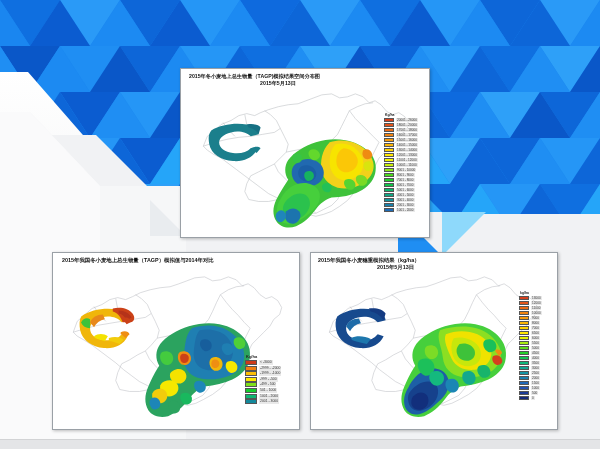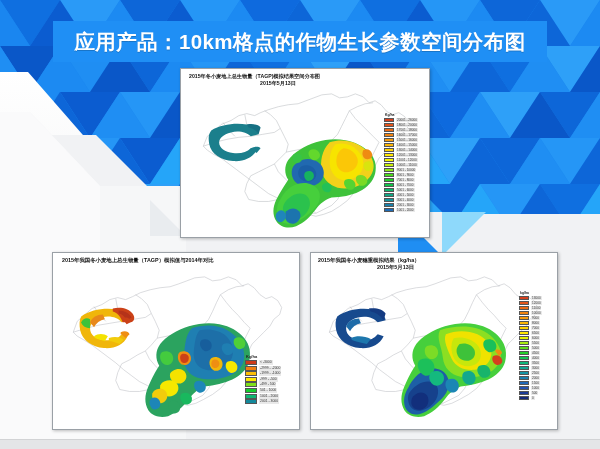--- a/index.html
+++ b/index.html
@@ -245,23 +245,20 @@
     <polygon points="398,168 442,212 398,212" fill="#29a3f8"></polygon>
     <polygon points="398,212 442,212 442,256 398,256" fill="#f1f2f4"></polygon>
     <polygon points="398,168 398,212 360,212" fill="#f1f2f4"></polygon>
     <polygon points="398,212 442,256 398,256" fill="#1f8ef3"></polygon>
     <polygon points="442,212 486,212 442,256" fill="#8ed9fb"></polygon>
     <polygon points="398,256 442,256 420,278" fill="#aee4fc" opacity="0.9"></polygon>
 
     <polygon points="150,200 186,236 150,236" fill="#e9ecef"></polygon>
   </svg>
 
-  <div class="title-bar">
-    <span class="title-text">应用产品：10km格点的作物生长参数空间分布图</span>
-  </div>
 
   <div class="panel" id="panel-top">
     <div class="panel-title">
       <span>2015年冬小麦地上总生物量（TAGP)模拟结果空间分布图</span>
       <span class="l2">2015年5月13日</span>
     </div>
     <div class="map-area">
       <svg class="map-svg" viewBox="0 0 250 154" preserveAspectRatio="xMidYMid meet">
         <g fill="none" stroke="#b9bcc0" stroke-width="0.55">
 

